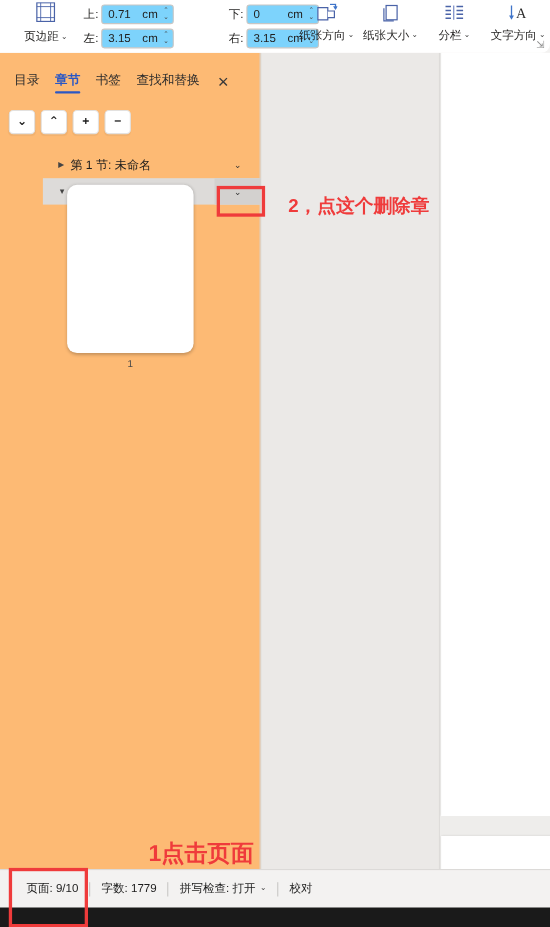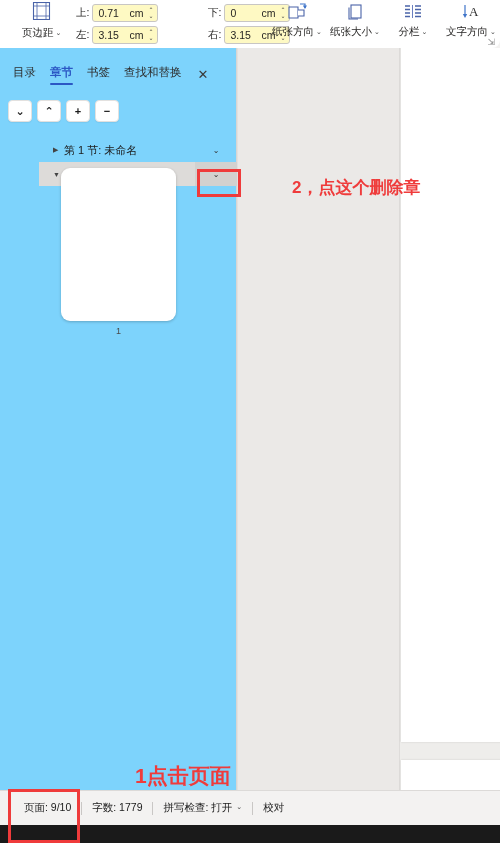--- a/index.html
+++ b/index.html
@@ -41,21 +41,21 @@
   }
   .caret { font-size: 7px; color: #444; margin-left: 2px; position: relative; top:-1px;}
 
   .spin-group { position: absolute; display: flex; align-items: center; }
   .spin-label { font-size: 10.5px; color: #201f1e; margin-right: 3px; white-space: nowrap; }
   .spin-box {
     display: flex; align-items: center;
     height: 18px;
     border: 1px solid #c8c6c4;
     border-radius: 3px;
-    background: #fef9c3;
+    background: #7dd3fc;
     padding: 0 2px 0 5px;
   }
   .spin-val { font-size: 10.5px; color: #201f1e; min-width: 24px; }
   .spin-unit { font-size: 10.5px; color: #201f1e; margin-left: 7px; }
   .spin-arrows {
     display: flex; flex-direction: column; justify-content: center;
     margin-left: 5px; margin-right: 2px;
     line-height: 0;
   }
   .spin-arrows span { font-size: 6px; color: #444; line-height: 6px; }
@@ -70,21 +70,21 @@
 
   .ribbon-expander {
     position: absolute; right: 5px; bottom: 1px;
     font-size: 9px; color: #888;
   }
 
   
   .navpane {
     position: absolute; left: 0; top: 48px;
     width: 237px; height: 742px;
-    background: #7dd3fc;
+    background: #fdba74;
     border-right: 1px solid #d7d5d3;
   }
   .nav-tabs {
     position: absolute; left: 0; top: 10px;
     width: 237px; height: 32px;
     display: flex; align-items: center;
   }
   .nav-tab {
     font-size: 11.5px; color: #2c2c2c;
     padding: 2px 0 5px 0;
@@ -207,21 +207,21 @@
     background: #1a1a1a;
   }
 
   
   .anno-text {
     position: absolute;
     color: #ef3b3b;
     font-weight: bold;
     white-space: nowrap;
   }
-  .anno-2 { left: 292px; top: 176px; font-size: 17px; }
+  .anno-2 { left: 262px; top: 176px; font-size: 17px; }
   .anno-1 { left: 135px; top: 762px; font-size: 21px; }
 
   .anno-box {
     position: absolute;
     border: 3px solid #ef3b3b;
   }
   .box-chev { left: 197px; top: 169px; width: 44px; height: 28px; }
   .box-pages { left: 8px; top: 789px; width: 72px; height: 54px; }
 </style>
 </head>

